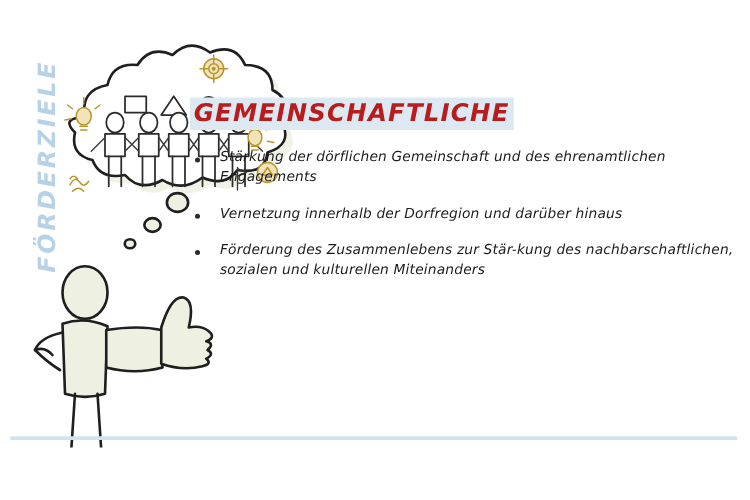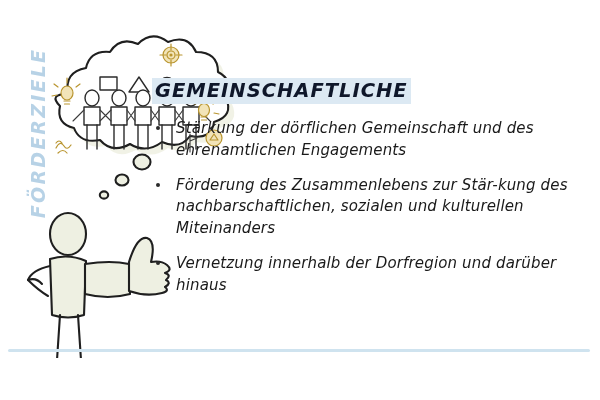--- a/index.html
+++ b/index.html
@@ -72,21 +72,21 @@
     margin: 0 0 14px 0;
     padding: 0;
   }
   .title-line {
     display: block;
     font-family: "DejaVu Sans", sans-serif;
     font-style: italic;
     font-weight: 700;
     font-size: 19.5px;
     letter-spacing: 1.0px;
-    color: #0f172a;
+    color: #b91c1c;
     line-height: 1.32;
     white-space: nowrap;
   }
   .title-line > span.hl {
     background: #dce9f3;
     padding: 1px 3px 2px 3px;
     box-decoration-break: clone;
     -webkit-box-decoration-break: clone;
   }
   .title-line.indent {
@@ -97,21 +97,21 @@
     list-style: none;
     margin: 14px 0 0 0;
     padding: 0;
   }
   #bullet-list li {
     position: relative;
     padding-left: 24px;
     margin-bottom: 13px;
     font-family: "DejaVu Sans", sans-serif;
     font-style: italic;
-    font-size: 15px;
+    font-size: 11px;
     line-height: 1.46;
     color: #1a1a1a;
     letter-spacing: 0.15px;
   }
   #bullet-list li .dot {
     position: absolute;
     left: 4px;
     top: 8px;
     width: 4px;
     height: 4px;
@@ -247,22 +247,22 @@
       <span class="title-line"><span class="hl">GEMEINSCHAFTLICHE</span></span>
     </div>
 
     <ul id="bullet-list">
       <li>
         <span class="dot"></span>
         <span>Stärkung der dörflichen Gemeinschaft und des ehrenamtlichen Engagements</span>
       </li>
       <li>
         <span class="dot"></span>
-        <span>Förderung des Zusammenlebens zur Stär-kung des nachbarschaftlichen, sozialen und kulturellen Miteinanders</span>
+        <span>Vernetzung innerhalb der Dorfregion und darüber hinaus</span>
       </li>
       <li>
         <span class="dot"></span>
-        <span>Vernetzung innerhalb der Dorfregion und darüber hinaus</span>
+        <span>Förderung des Zusammenlebens zur Stär-kung des nachbarschaftlichen, sozialen und kulturellen Miteinanders</span>
       </li>
     </ul>
 
   </div>
 </div>
 
 </body></html>

